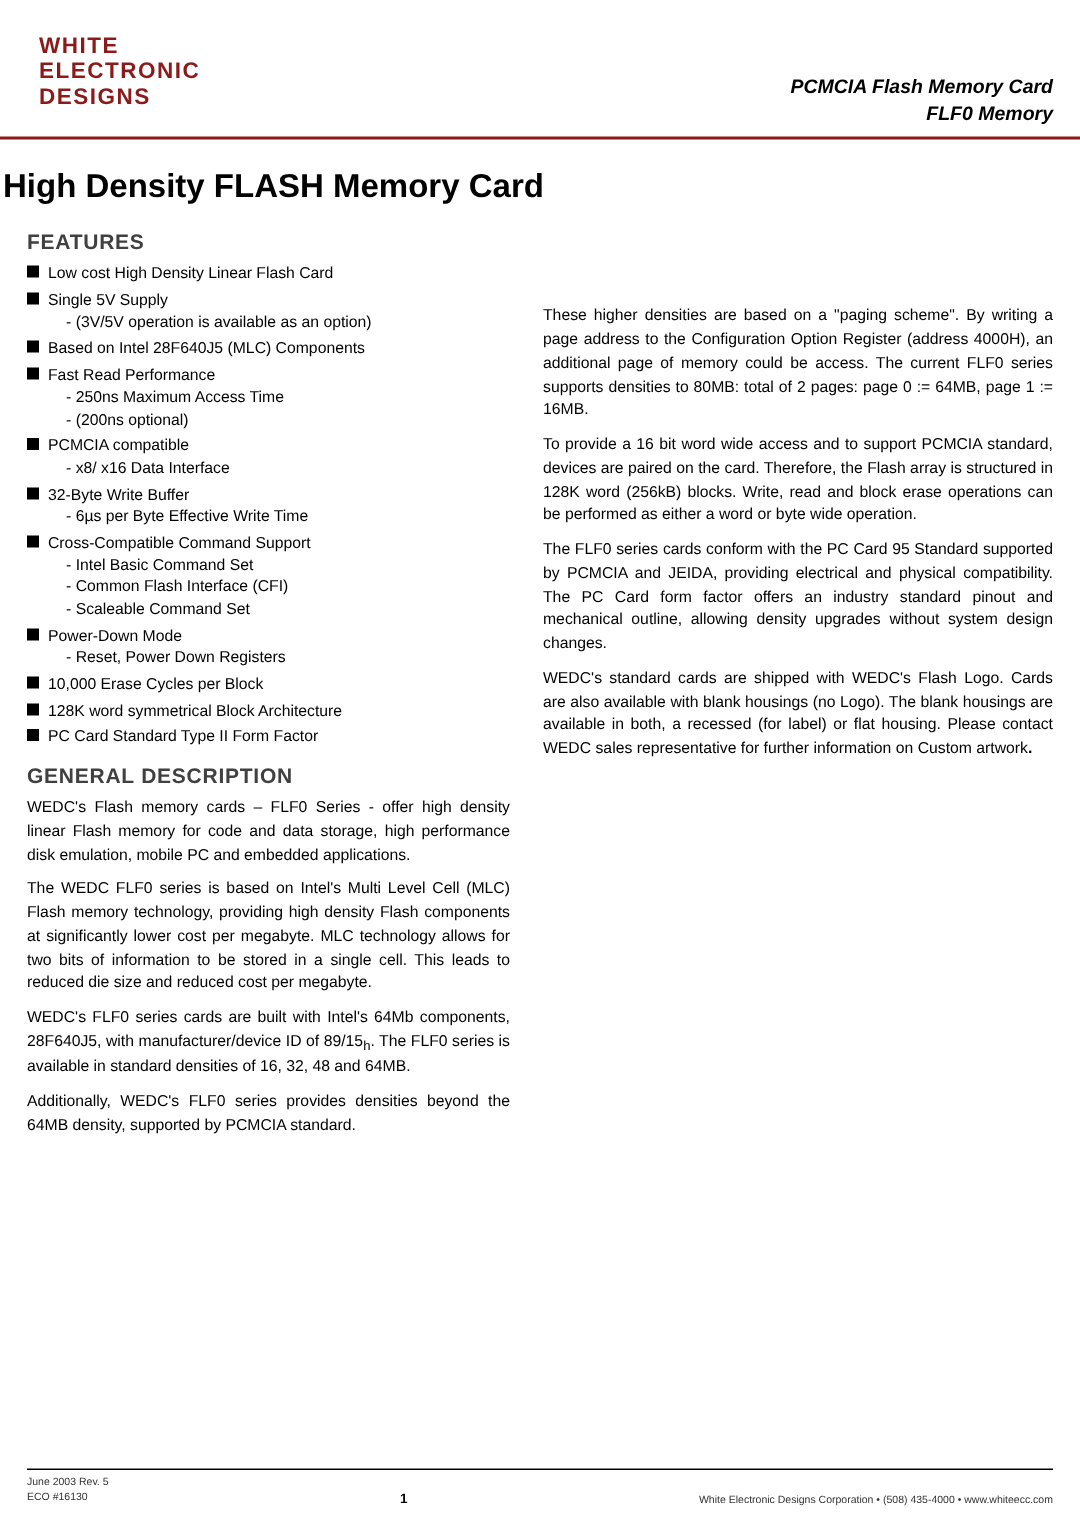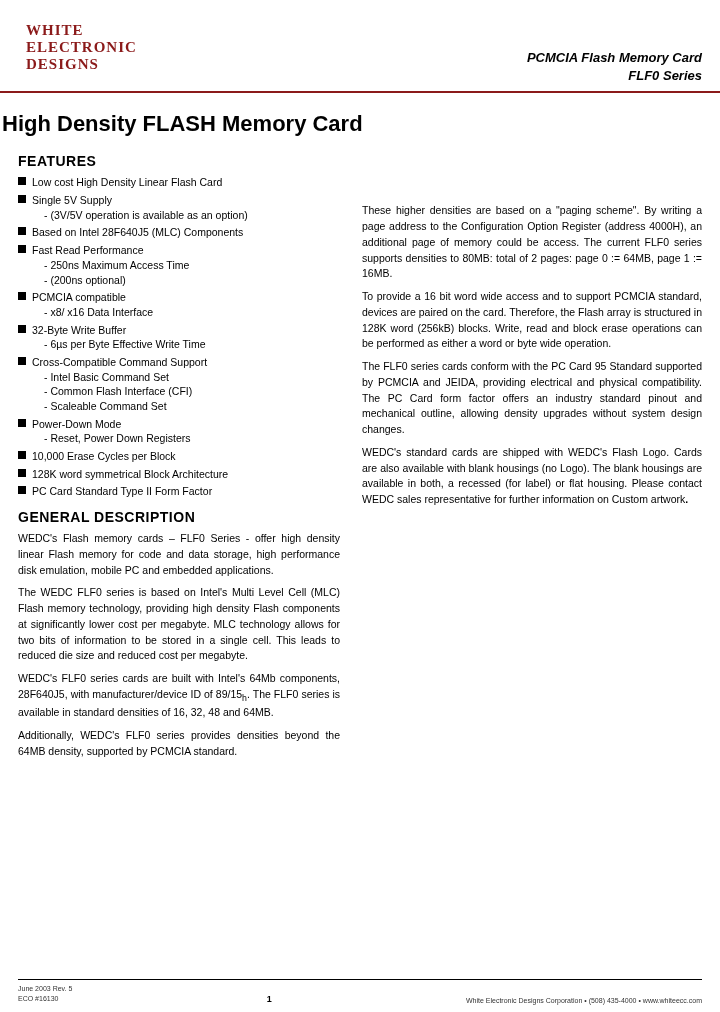--- a/index.html
+++ b/index.html
@@ -74,21 +74,21 @@
     }
     .right-col {
       flex: 1;
       padding-left: 4px;
     }
 
     
     .section-header {
       font-size: 14px;
       font-weight: bold;
-      color: #000000;
+      color: #404040;
       margin-top: 10px;
       margin-bottom: 6px;
       text-transform: uppercase;
       letter-spacing: 0.5px;
     }
 
     
     .features-list {
       list-style: none;
       padding: 0;
@@ -166,21 +166,20 @@
       color: #333;
       text-align: right;
     }
 
     
     .logo-svg-container {
       width: 110px;
       display: flex;
       align-items: center;
       gap: 8px;
-      font-family: Liberation Serif, serif;
     }
   </style>
 </head>
 <body>
 
 <div class="header">
   <div class="logo-svg-container">
 
     <svg class="logo-diamond" viewBox="0 0 38 38" xmlns="http://www.w3.org/2000/svg">
 
@@ -188,21 +187,21 @@
 
       <line x1="14" y1="8" x2="14" y2="30" stroke="#8B1A1A" stroke-width="1.5"></line>
       <line x1="17" y1="5" x2="17" y2="33" stroke="#8B1A1A" stroke-width="1.5"></line>
       <line x1="20" y1="5" x2="20" y2="33" stroke="#8B1A1A" stroke-width="1.5"></line>
       <line x1="23" y1="8" x2="23" y2="30" stroke="#8B1A1A" stroke-width="1.5"></line>
     </svg>
     <span class="logo-text">White Electronic Designs</span>
   </div>
   <div class="header-right">
     <div>PCMCIA Flash Memory Card</div>
-    <div>FLF0 Series</div>
+    <div>FLF0 Memory</div>
   </div>
 </div>
 
 <div class="title-section">
   <div class="main-title">High Density FLASH Memory Card</div>
 </div>
 
 <div class="content-area">
 
   <div class="left-col">

